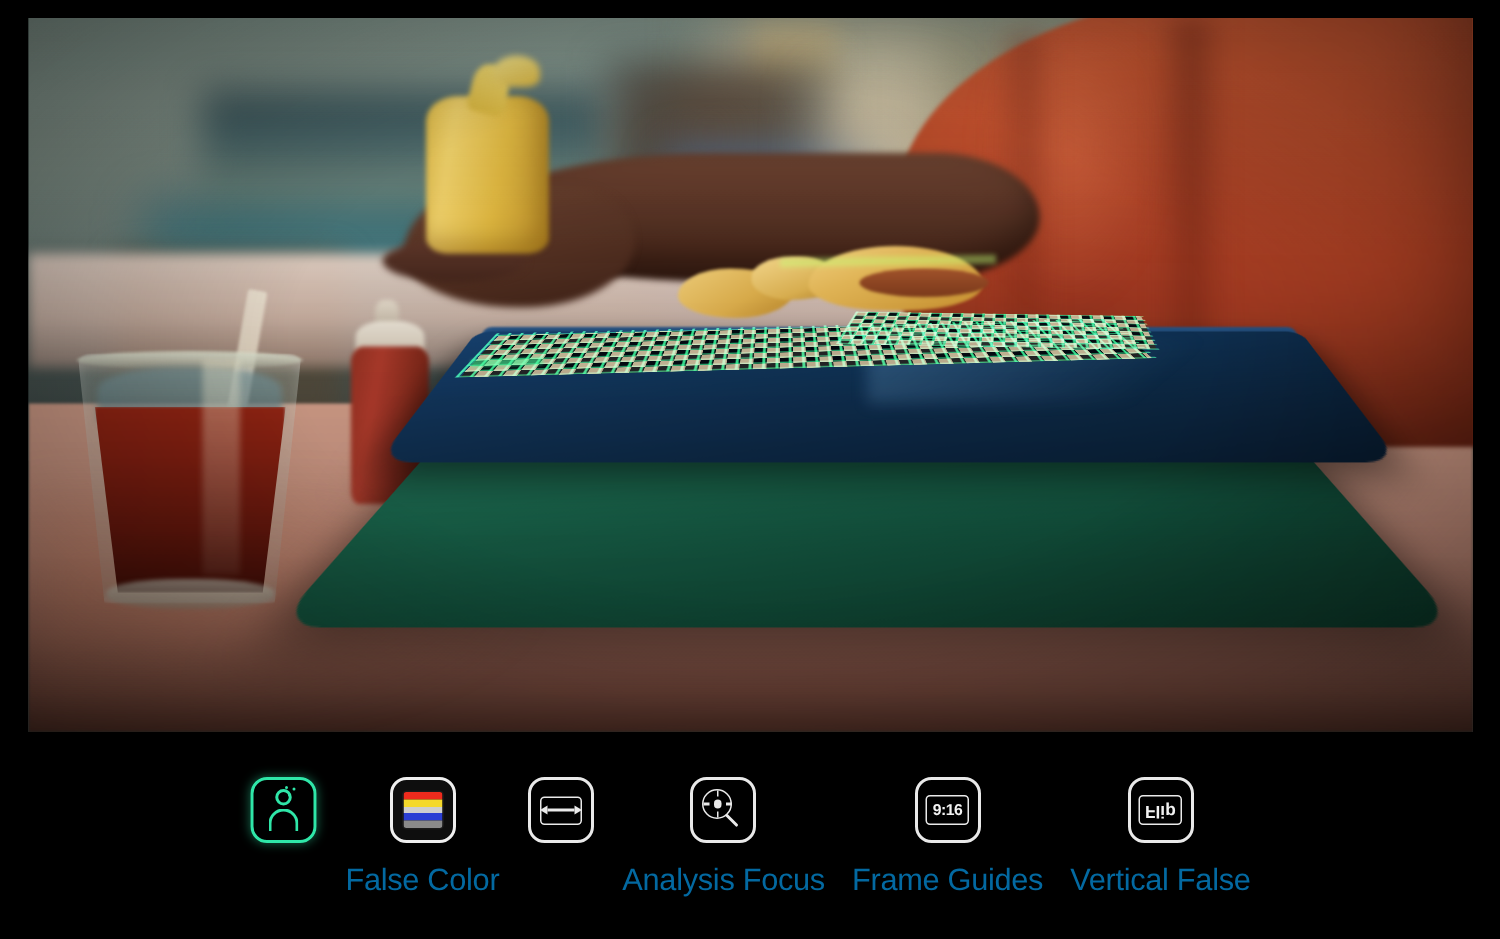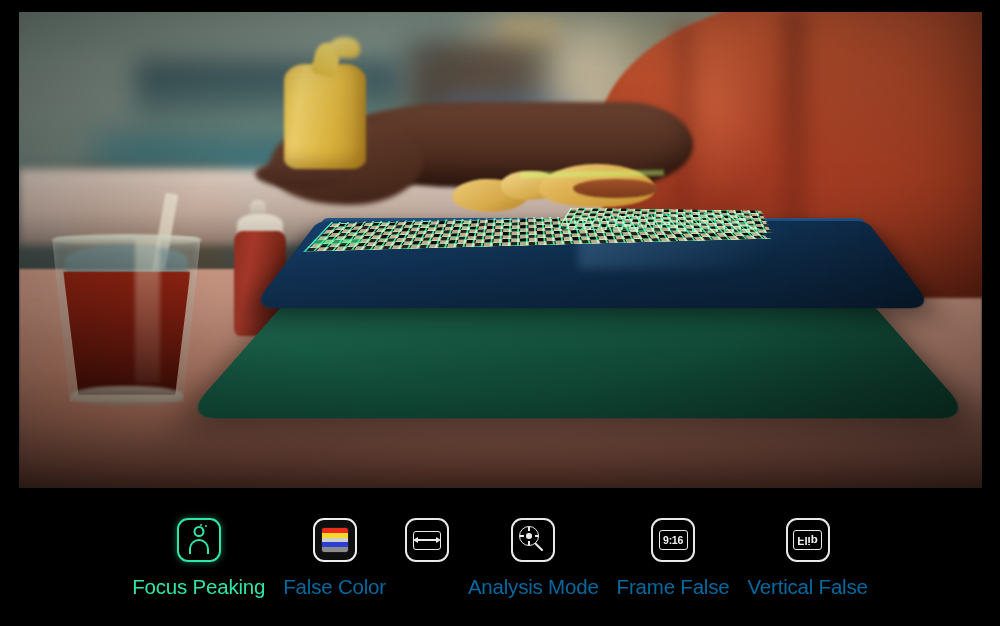--- a/index.html
+++ b/index.html
@@ -913,21 +913,20 @@
               <div class="person-head"></div>
               <div class="person-body"></div>
               <div class="person-spark">
                 <i style="left:0;top:0;"></i>
                   <i style="left:5px;top:1px;"></i>
                   <i style="left:2px;top:5px;"></i>
               </div>
             </div>
           </div>
         </div>
-        <div class="tool-label">Focus Peaking</div>
       </div>
 
       <div class="tool">
         <div class="tool-icon">
           <div class="ibox filled">
             <div class="fcbars">
               <span style="height:20%;background:#ee2b1d;"></span>
               <span style="height:20%;background:#f5d92b;"></span>
               <span style="height:20%;background:#cfcfcf;"></span>
               <span style="height:20%;background:#2b3fd4;"></span>
@@ -955,30 +954,30 @@
               <div class="mag-circle"></div>
               <div class="mag-dot"></div>
               <div class="mag-tick mt-top"></div>
               <div class="mag-tick mt-bot"></div>
               <div class="mag-tick mt-lft"></div>
               <div class="mag-tick mt-rgt"></div>
               <div class="mag-handle"></div>
             </div>
           </div>
         </div>
-        <div class="tool-label">Analysis Mode</div>
+        <div class="tool-label">Analysis Focus</div>
       </div>
 
       <div class="tool">
         <div class="tool-icon">
           <div class="ibox">
             <div class="fg">9:16</div>
           </div>
         </div>
-        <div class="tool-label">Frame False</div>
+        <div class="tool-label">Frame Guides</div>
       </div>
 
       <div class="tool">
         <div class="tool-icon">
           <div class="ibox">
             <div class="vf">
               <span>Flip</span>
             </div>
           </div>
         </div>

